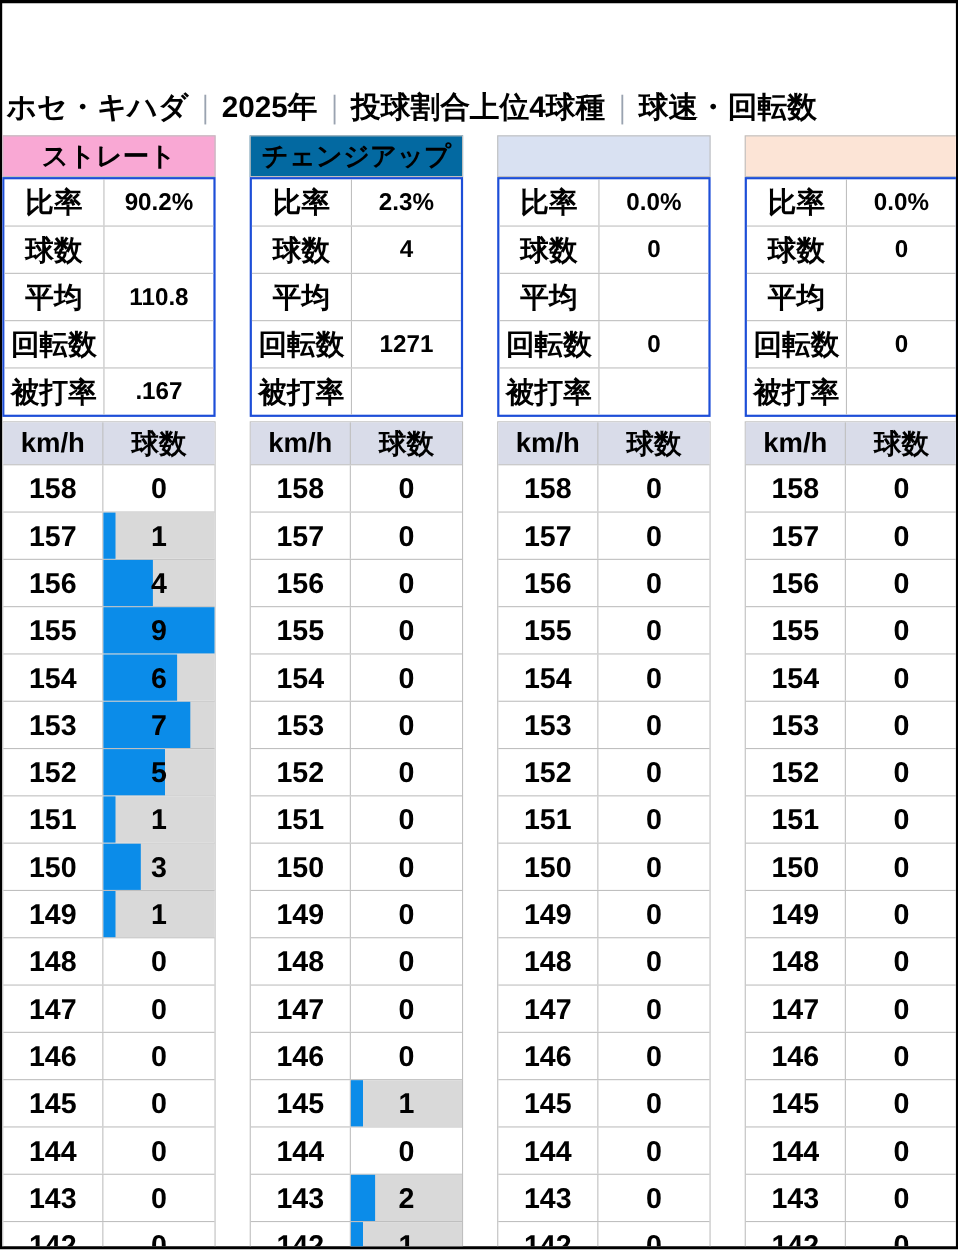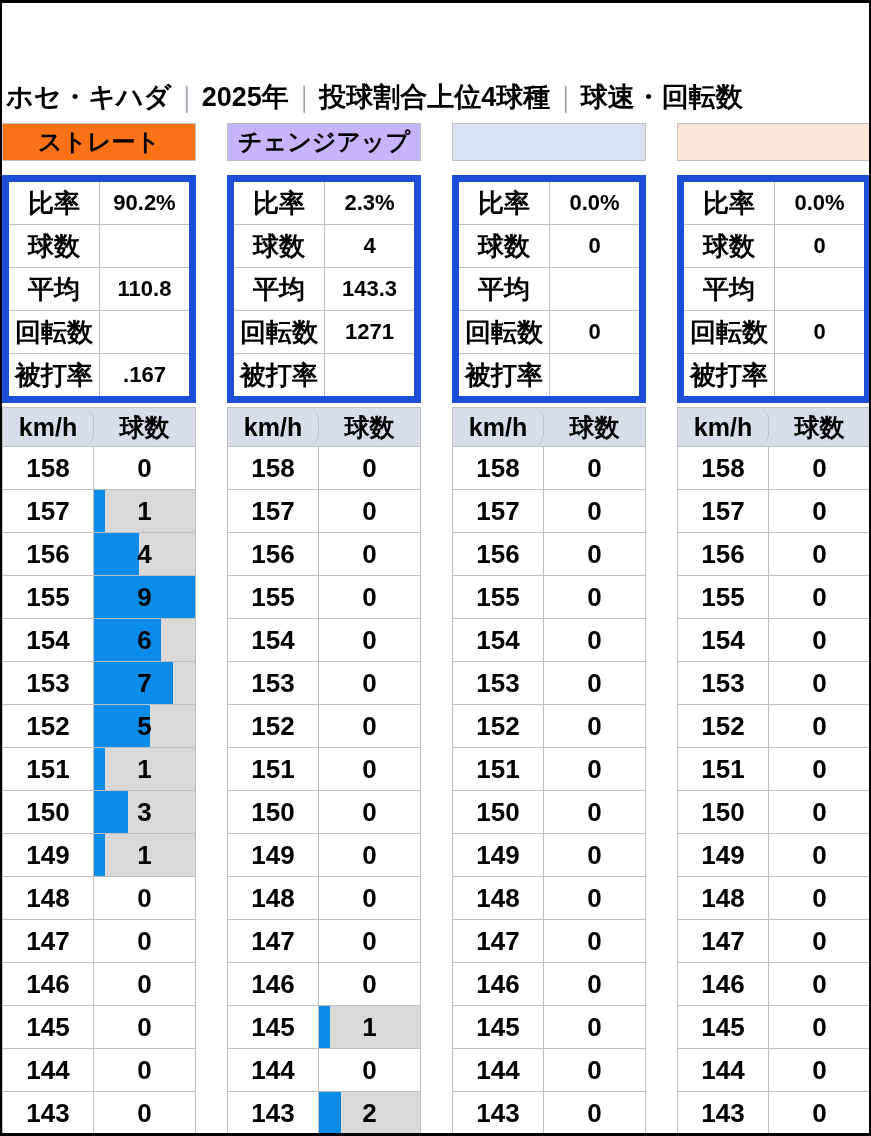--- a/index.html
+++ b/index.html
@@ -13,44 +13,44 @@
     padding:44px 0 0 4px; height:38px; font-size:27px; line-height:1.1;
     white-space:nowrap; letter-spacing:0;margin-top:36px;
   }
   .title .sep { color:#9aa3b0; font-weight:400; padding:0 2px; }
   .cols { display:flex; gap:31px; padding-top:2px; }
   .pitch-col { flex:0 0 194px; width:194px; box-sizing:border-box; }
   .cell, .pitch-header, .vh-cell { box-sizing:border-box; display:flex; align-items:center; justify-content:center; }
   .pitch-header {
     height:38px; border:1px solid #bfbfbf; font-size:24px;
   }
-  .stats { margin-top:14px; border:7px solid #1d4ed8; }
+  .stats { margin-top:0; border:2px solid #1d4ed8; }
   .stat-row { display:flex; height:42px; }
   .stat-row + .stat-row { border-top:1px solid #bfbfbf; }
   .stat-label { width:91px; border-right:1px solid #bfbfbf; font-size:26px; }
   .stat-value { flex:1; font-size:22px; }
   .velo { margin-top:4px; border:1px solid #bfbfbf; }
   .vh-row { display:flex; height:38px; }
   .vh-cell { font-size:25px; }
   .v-row { display:flex; height:42px; border-top:1px solid #bfbfbf; }
   .v-kmh { width:91px; border-right:1px solid #bfbfbf; font-size:26px; }
   .v-cnt { flex:1; position:relative; font-size:26px; }
   .v-cnt .bar { position:absolute; left:0; top:0; bottom:0; }
   .v-cnt .num { position:relative; z-index:2; }
-  .vh-kmh { width:91px; border-right:1px solid #bfbfbf;border-radius:12px; }
+  .vh-kmh { width:91px; border-right:1px solid #bfbfbf; }
   .vh-cnt { flex:1; }
 </style>
 </head>
 <body>
 
 <div class="frame">
   <div class="title"><span>ホセ・キハダ</span><span class="sep">｜</span><span>2025年</span><span class="sep">｜</span><span>投球割合上位4球種</span><span class="sep">｜</span><span>球速・回転数</span></div>
   <div class="cols">
       <div class="pitch-col">
-        <div class="pitch-header" style="background: #f97316;">ストレート</div>
+        <div class="pitch-header" style="background: #f9a8d4;">ストレート</div>
         <div class="stats">
           <div class="stat-row">
             <div class="cell stat-label">比率</div>
             <div class="cell stat-value">90.2%</div>
           </div>
           <div class="stat-row">
             <div class="cell stat-label">球数</div>
           </div>
           <div class="stat-row">
             <div class="cell stat-label">平均</div>
@@ -182,33 +182,32 @@
           </div>
           <div class="v-row">
             <div class="cell v-kmh">141</div>
             <div class="cell v-cnt">
               <span class="num">0</span>
             </div>
           </div>
         </div>
       </div>
       <div class="pitch-col">
-        <div class="pitch-header" style="background: #c4b5fd;">チェンジアップ</div>
+        <div class="pitch-header" style="background: #0369a1;">チェンジアップ</div>
         <div class="stats">
           <div class="stat-row">
             <div class="cell stat-label">比率</div>
             <div class="cell stat-value">2.3%</div>
           </div>
           <div class="stat-row">
             <div class="cell stat-label">球数</div>
             <div class="cell stat-value">4</div>
           </div>
           <div class="stat-row">
             <div class="cell stat-label">平均</div>
-            <div class="cell stat-value">143.3</div>
           </div>
           <div class="stat-row">
             <div class="cell stat-label">回転数</div>
             <div class="cell stat-value">1271</div>
           </div>
           <div class="stat-row">
             <div class="cell stat-label">被打率</div>
             <div class="cell stat-value"></div>
           </div>
         </div>

